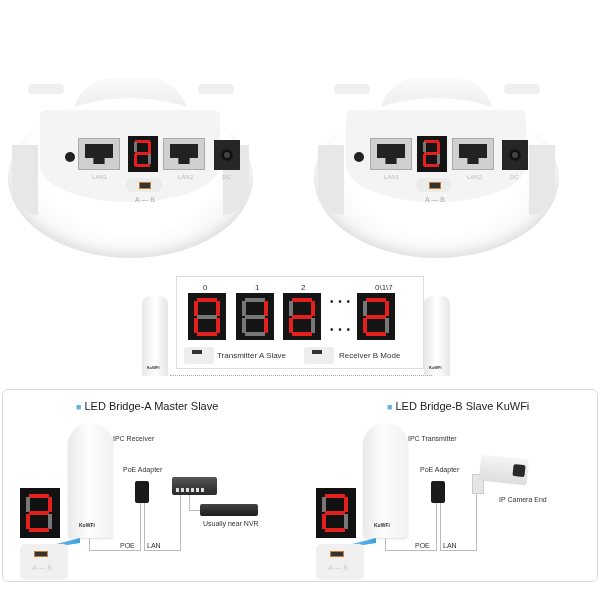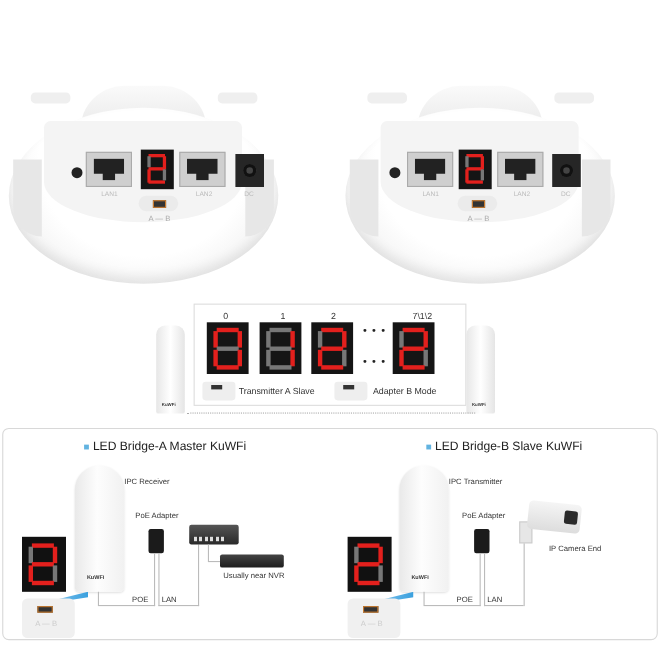--- a/index.html
+++ b/index.html
@@ -132,21 +132,21 @@
   <span class="brand">KuWFi</span>
 </div>
 <div class="cpe-small" style="left:424px;">
   <span class="brand">KuWFi</span>
 </div>
 <div class="mode-frame"></div>
 
 <span class="mode-col-label" style="left:203px;">0</span>
 <span class="mode-col-label" style="left:255px;">1</span>
 <span class="mode-col-label" style="left:301px;">2</span>
-<span class="mode-col-label" style="left:375px;">7\1\2</span>
+<span class="mode-col-label" style="left:375px;">0\1\7</span>
 
 <div class="big-led" style="left:188px;">
   <div class="seg" style="left:9px;top:5px;width:20px;height:4px;"></div>
   <div class="seg" style="left:6px;top:8px;width:4px;height:15px;"></div>
   <div class="seg" style="left:28px;top:8px;width:4px;height:15px;"></div>
   <div class="seg off" style="left:9px;top:22px;width:20px;height:4px;"></div>
   <div class="seg" style="left:6px;top:25px;width:4px;height:15px;"></div>
   <div class="seg" style="left:28px;top:25px;width:4px;height:15px;"></div>
   <div class="seg" style="left:9px;top:39px;width:20px;height:4px;"></div>
 </div>
@@ -179,27 +179,27 @@
   <div class="seg" style="left:28px;top:8px;width:4px;height:15px;"></div>
   <div class="seg" style="left:9px;top:22px;width:20px;height:4px;"></div>
   <div class="seg" style="left:6px;top:25px;width:4px;height:15px;"></div>
   <div class="seg off" style="left:28px;top:25px;width:4px;height:15px;"></div>
   <div class="seg" style="left:9px;top:39px;width:20px;height:4px;"></div>
 </div>
 
 <div class="mini-switch" style="left:184px;"></div>
 <span class="mode-text" style="left:217px;">Transmitter A Slave</span>
 <div class="mini-switch" style="left:304px;"></div>
-<span class="mode-text" style="left:339px;">Adapter B Mode</span>
+<span class="mode-text" style="left:339px;">Receiver B Mode</span>
 <div class="dashed-link"></div>
 
 <div class="scenario-panel"></div>
 
 <div class="scn-title" style="left:76px;">
-  <span class="bullet">■</span><span>LED Bridge-A Master KuWFi</span>
+  <span class="bullet">■</span><span>LED Bridge-A Master Slave</span>
 </div>
 <div class="tower" style="left:68px;">
   <span class="brand">KuWFi</span>
 </div>
 <span class="dev-label" style="left:113px;top:435px;">IPC Receiver</span>
 <span class="dev-label" style="left:123px;top:466px;">PoE Adapter</span>
 <div class="poe-adapter" style="left:135px;"></div>
 <div class="wire" style="left:89px;top:538px;width:1px;height:12px;"></div>
 <div class="wire" style="left:89px;top:550px;width:52px;height:1px;"></div>
 <div class="wire" style="left:140px;top:503px;width:1px;height:48px;"></div>

